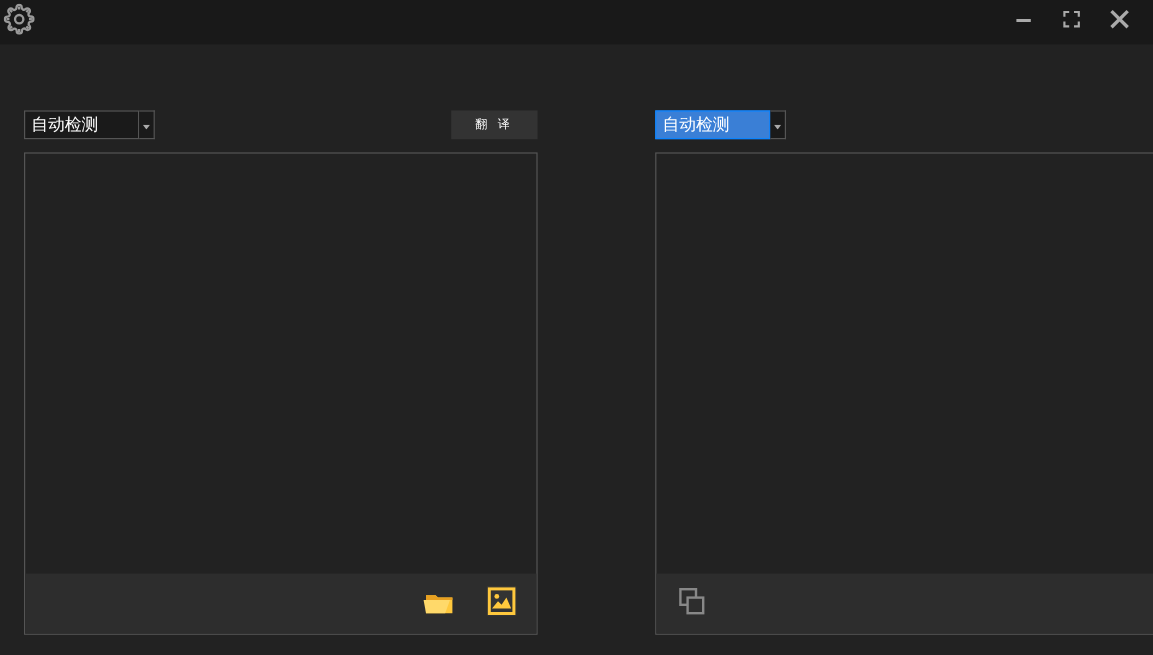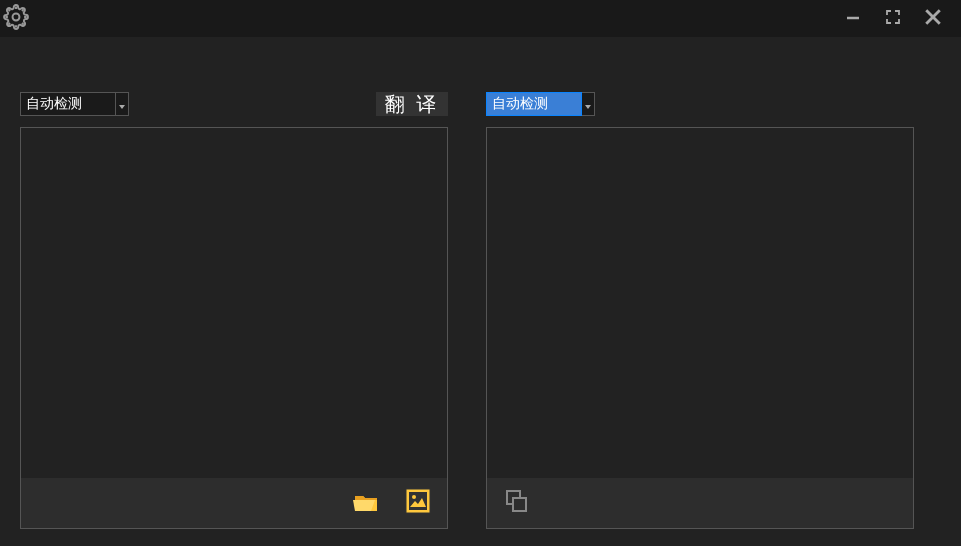--- a/index.html
+++ b/index.html
@@ -37,21 +37,21 @@
       width: 20px;
       height: 20px;
       display: flex;
       align-items: center;
       justify-content: center;
       cursor: pointer;
     }
     .content {
       padding: 55px 20px 0 20px;
       display: flex;
-      gap: 38px;
+      gap: 98px;
     }
     .pane {
       flex: 0 0 428px;
       display: flex;
       flex-direction: column;
     }
     .pane-header {
       display: flex;
       align-items: center;
       justify-content: space-between;
@@ -87,21 +87,21 @@
       display: flex;
       align-items: center;
       justify-content: center;
       cursor: pointer;
     }
     .translate-btn {
       height: 24px;
       width: 72px;
       background: #333333;
       color: #fff;
-      font-size: 20px;
+      font-size: 10px;
       display: flex;
       align-items: center;
       justify-content: center;
       cursor: pointer;
       letter-spacing: 3px;
     }
     .text-area-container {
       height: 402px;
       border: 1px solid #555;
       background: #222222;

